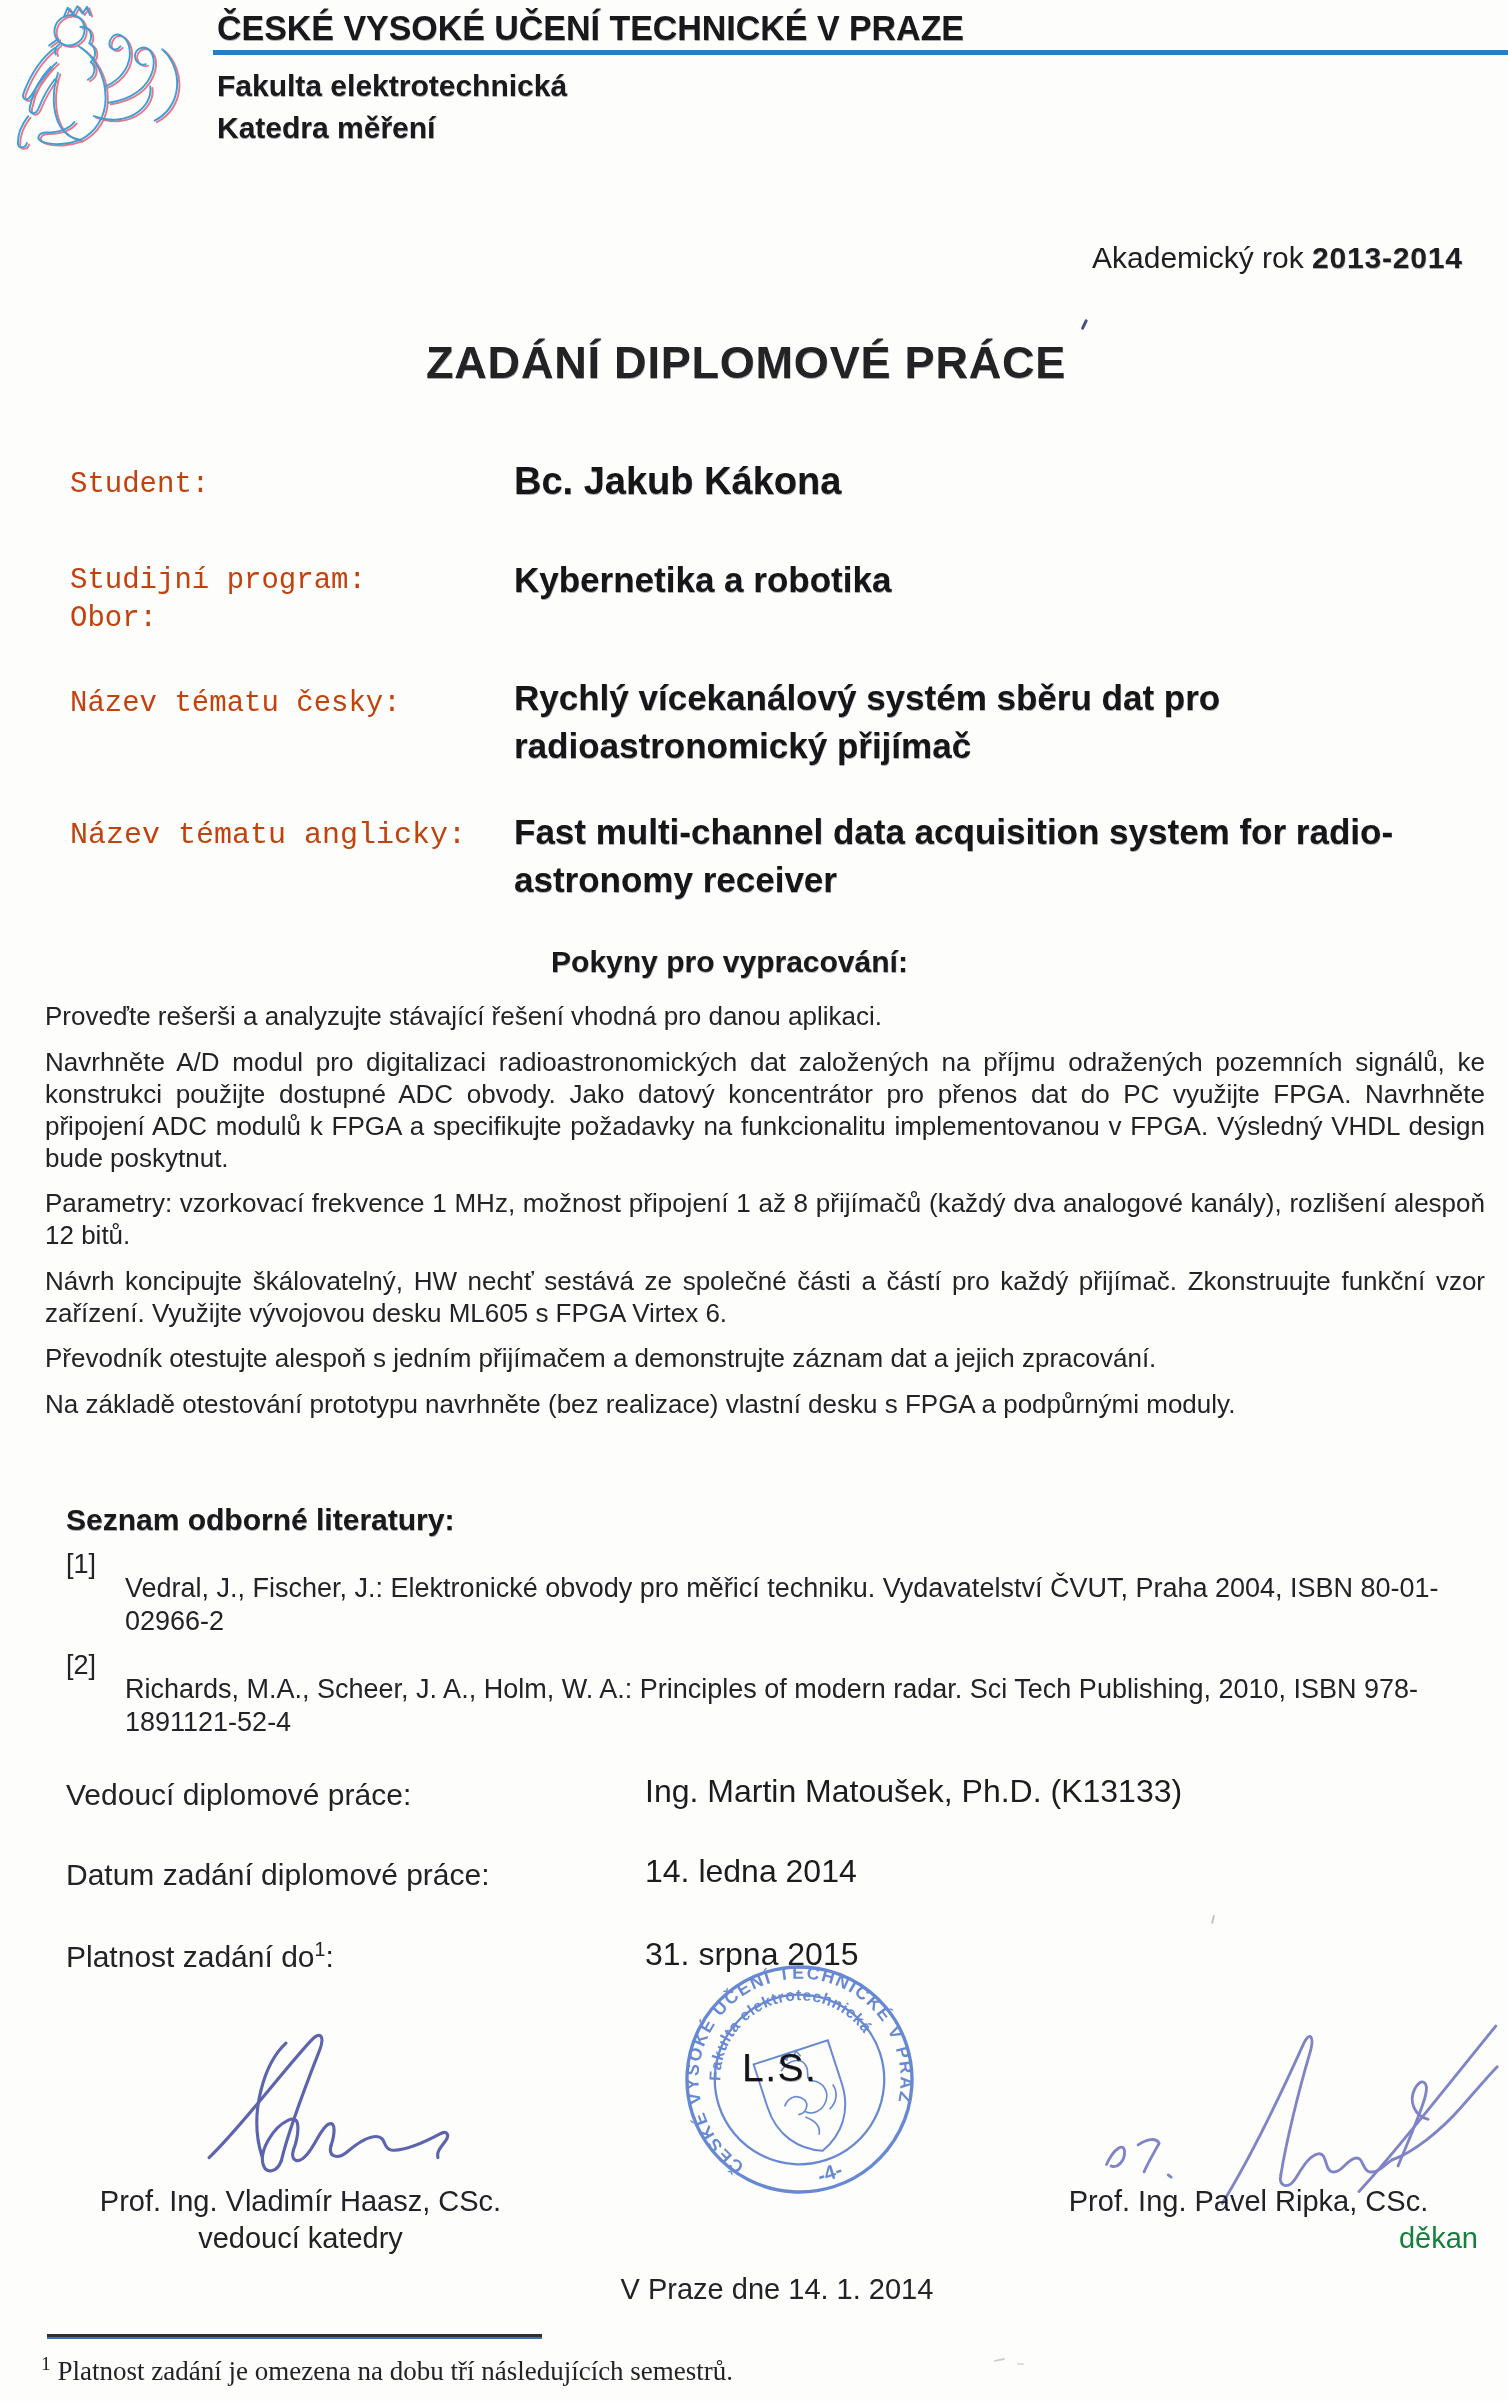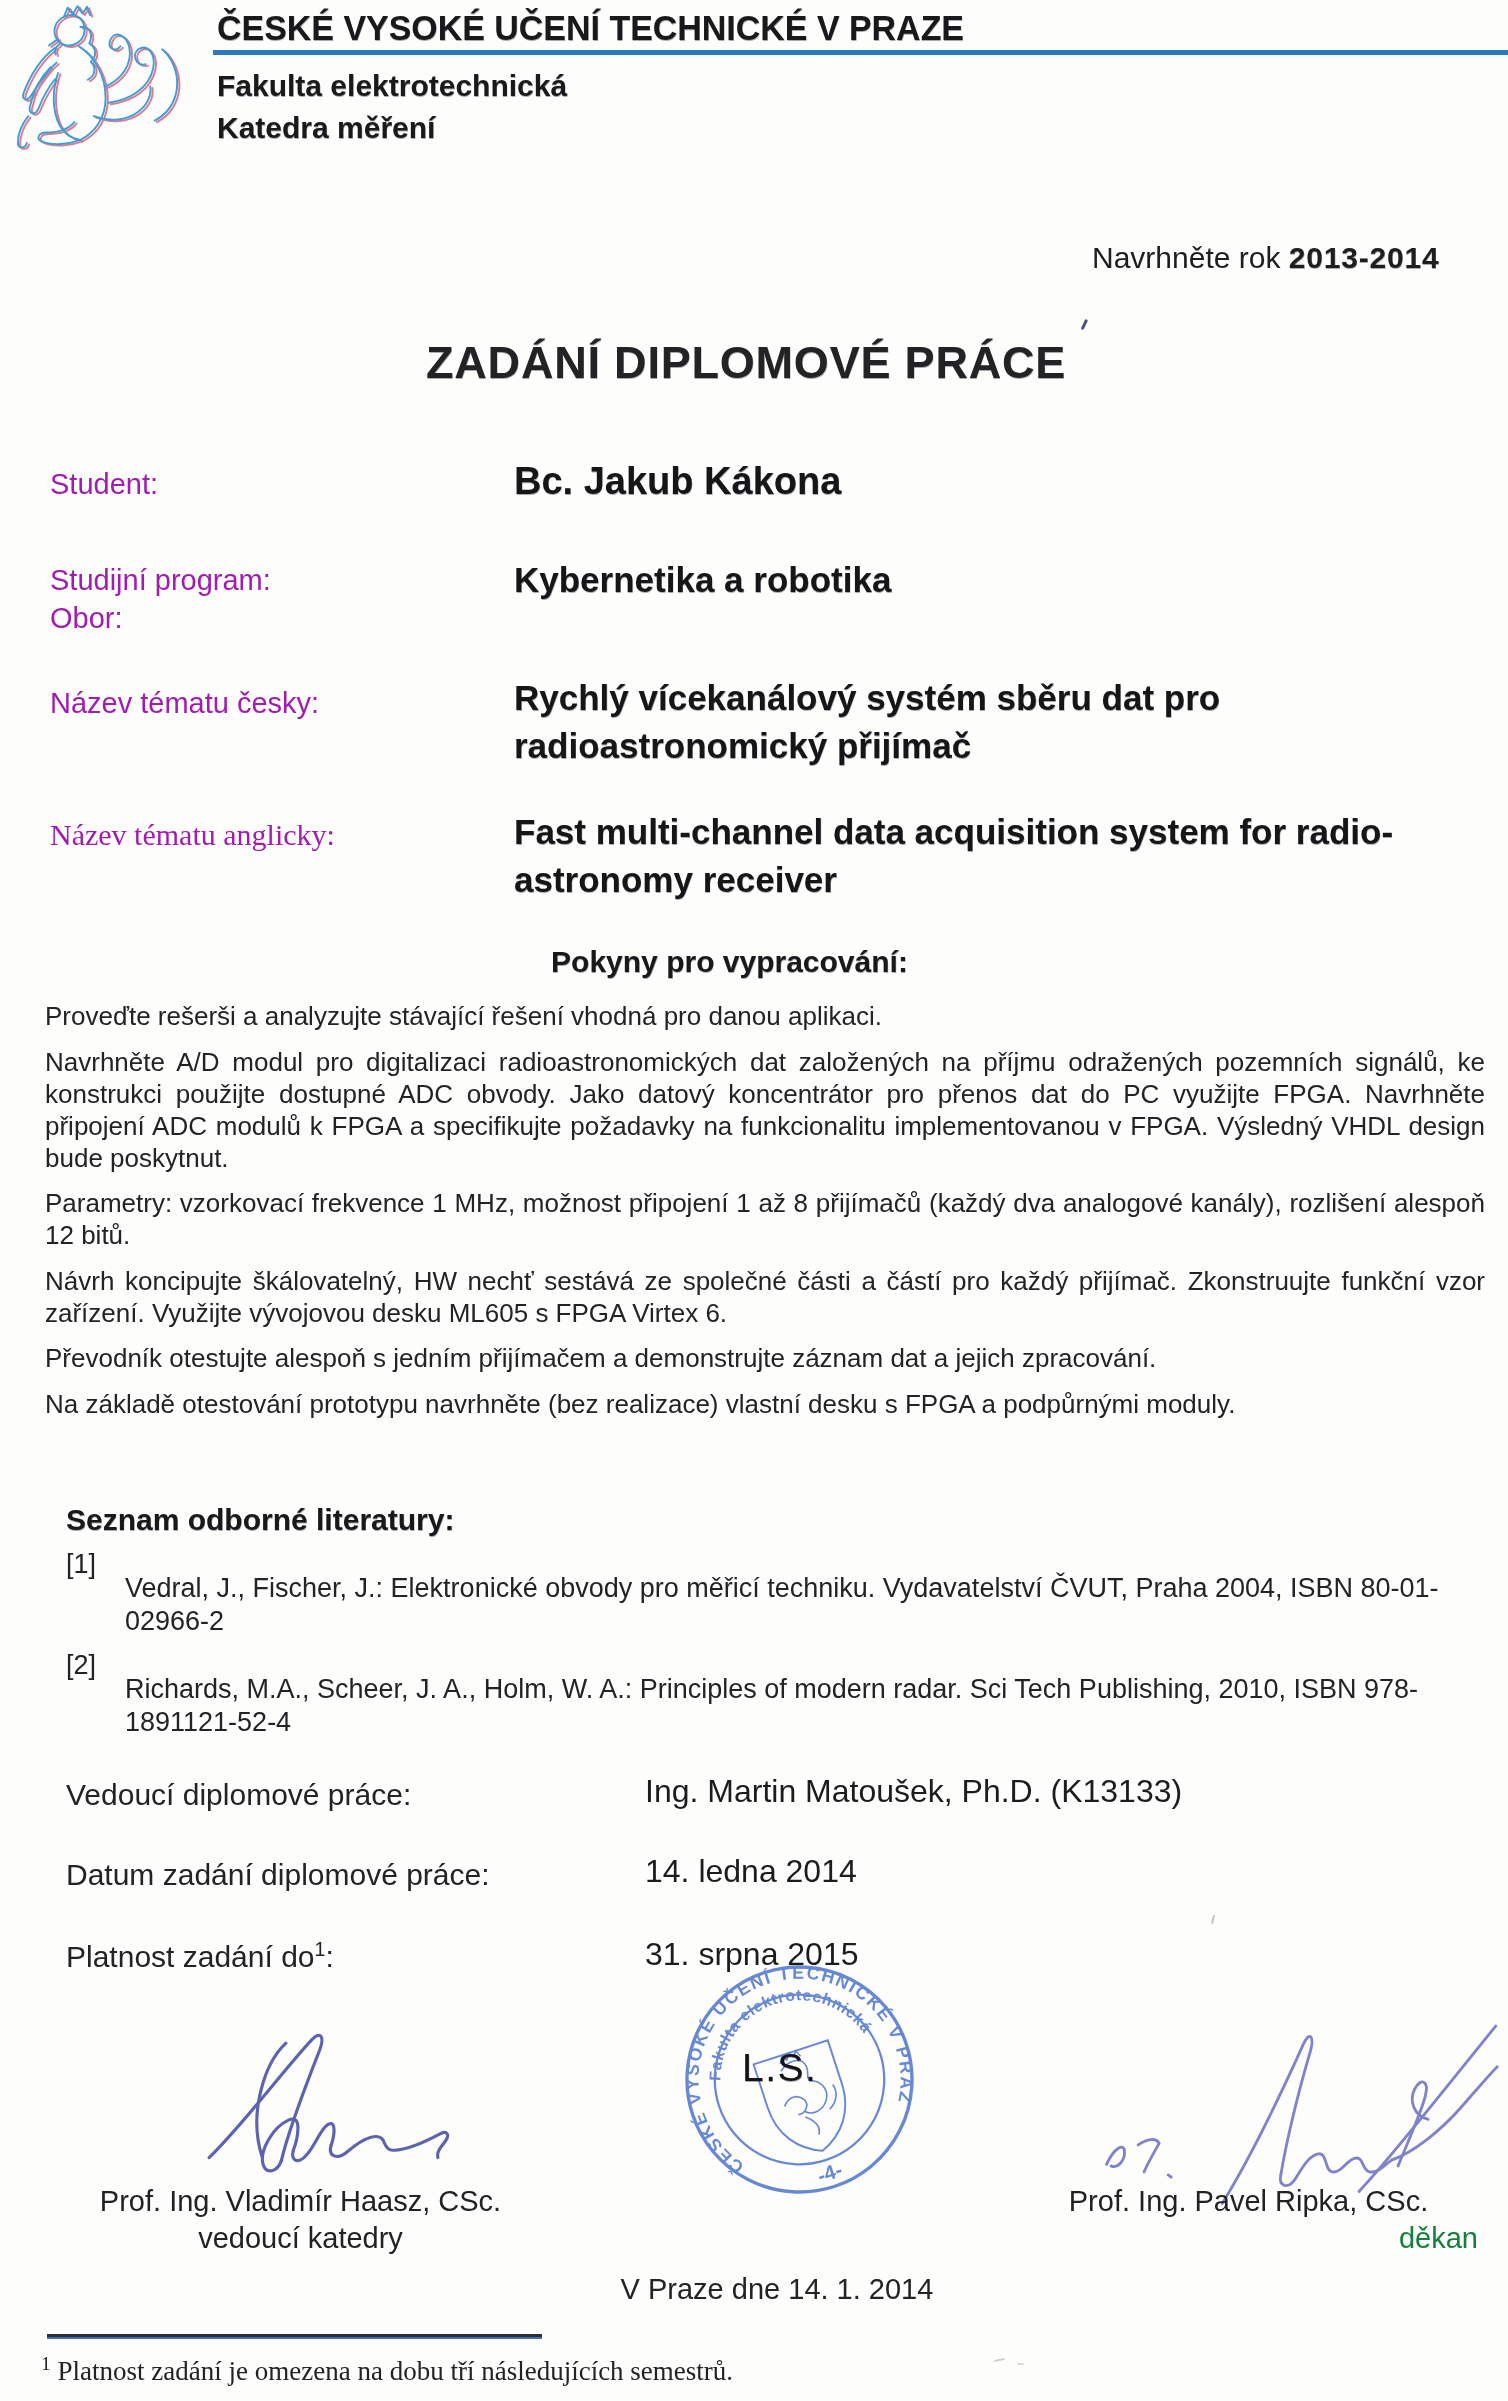--- a/index.html
+++ b/index.html
@@ -18,21 +18,21 @@
   .faculty{left:217px;top:69px;font-size:30px;font-weight:bold;color:#1a1a1d;}
   .department{left:217px;top:111px;font-size:30px;font-weight:bold;color:#1a1a1d;}
 
   .acad-year{left:1092px;top:241px;font-size:30px;white-space:nowrap;}
   .acad-year .b{letter-spacing:0.8px;}
 
   .doc-title{left:426px;top:337px;width:710px;font-size:45px;font-weight:bold;letter-spacing:0.8px;
              white-space:nowrap;color:#232326;}
 
   
-  .lbl{left:50px;font-size:29px;color:#a21caf;}
+  .lbl{left:70px;font-size:29px;color:#c2410c;font-family:Liberation Mono, monospace;}
   .val{left:514px;font-weight:bold;color:#161619;}
   .lbl-student{top:468px;}    .val-student{top:460px;font-size:38px;}
   .lbl-program{top:564px;}    .val-program{top:560px;font-size:35px;}
   .lbl-branch{top:602px;}     .val-branch{top:597px;font-size:35px;}
   .lbl-topic-cs{top:687px;}   .val-topic-cs{top:674px;font-size:35px;line-height:48px;width:978px;}
   .lbl-topic-en{top:818px;font-size:30px;} .val-topic-en{top:808px;font-size:35px;line-height:48px;width:978px;}
 
   .guide-head{left:0;top:945px;width:1459px;text-align:center;font-size:30px;font-weight:bold;color:#19191c;}
   .guidelines{left:45px;top:1000px;width:1440px;}
   .guidelines p{margin:0 0 13.5px 0;font-size:26px;line-height:32px;text-align:justify;color:#232327;}
@@ -102,21 +102,21 @@
     <use href="#lion-art" stroke="#e0607a" transform="translate(3,2)" opacity="0.85"></use>
     <use href="#lion-art" stroke="#3aa0d6"></use>
   </svg>
 
   <div class="abs uni-title ink">ČESKÉ VYSOKÉ UČENÍ TECHNICKÉ V PRAZE</div>
   <div class="abs head-rule"></div>
   <div class="abs faculty ink">Fakulta elektrotechnická</div>
   <div class="abs department ink">Katedra měření</div>
 
   <div class="abs acad-year">
-    <span>Navrhněte rok </span><span class="b ink">2013-2014</span>
+    <span>Akademický rok </span><span class="b ink">2013-2014</span>
   </div>
 
   <div class="artifact a1"></div>
 
   <div class="abs doc-title ink">ZADÁNÍ DIPLOMOVÉ PRÁCE</div>
 
   <div class="abs lbl lbl-student">Student:</div>
   <div class="abs val val-student ink">Bc. Jakub Kákona</div>
 
   <div class="abs lbl lbl-program">Studijní program:</div>

